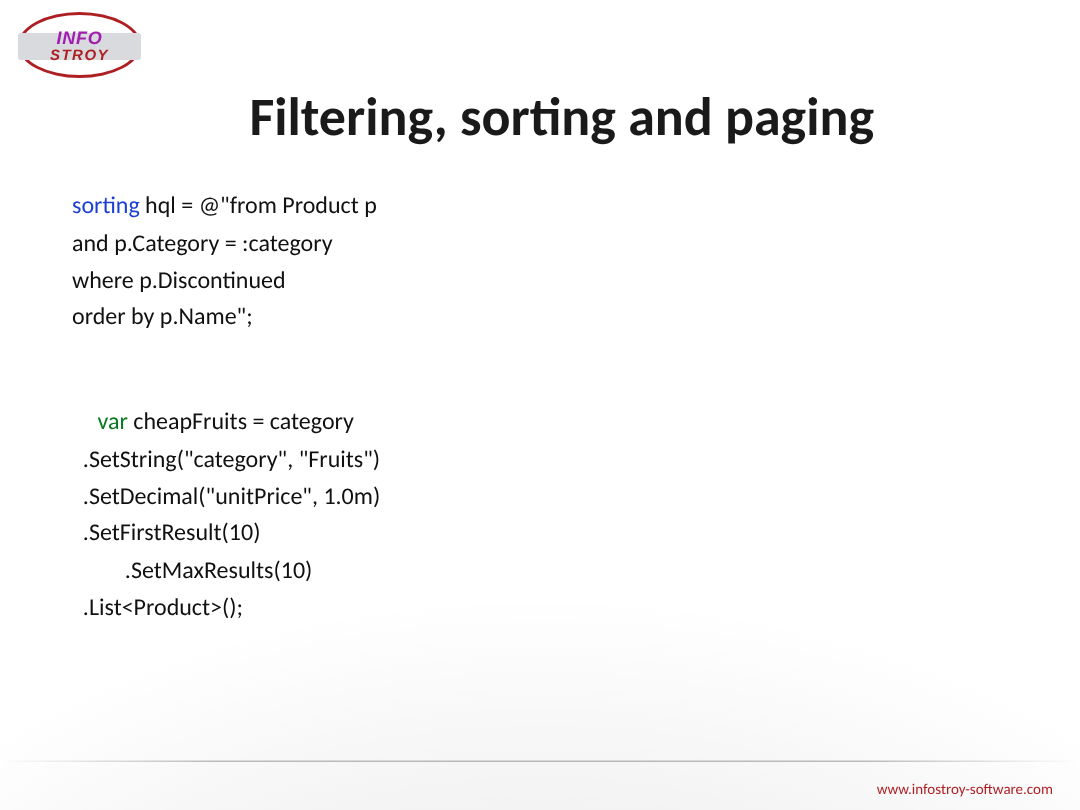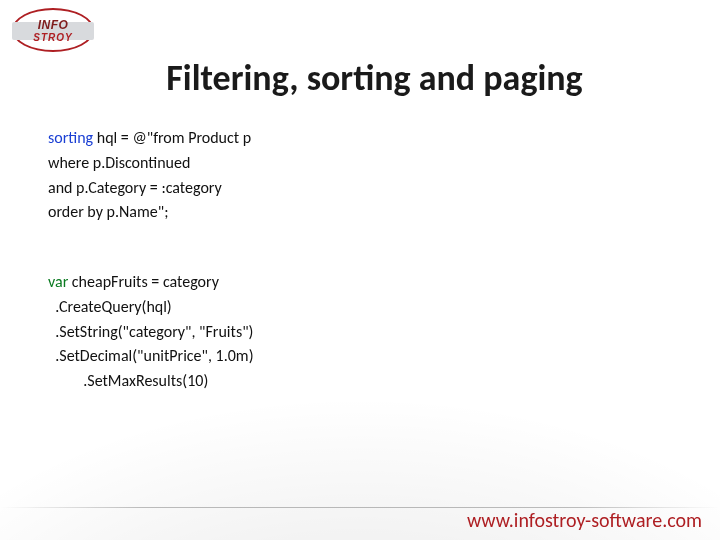--- a/index.html
+++ b/index.html
@@ -16,63 +16,64 @@
     opacity:0.12;
     border-radius:30px;
   }
   .logo { position: absolute; top: 8px; left: 12px; }
   .logo .oval {
     width: 82px; height: 44px; border: 2.5px solid #ae1f23; border-radius: 50%/50%;
     display: flex; flex-direction: column; align-items: center; justify-content: center;
     position: relative; background: #fff;
   }
   .logo .band { width:82px; height:18px; background:#d8dadd; position:absolute; top:12px; border-radius:2px; }
-  .logo .t1 { font: italic 800 12px/1 Arial; color:#7f1d1d; z-index:2; letter-spacing:0.5px; }
+  .logo .t1 { font: italic 800 12px/1 Arial; color:#a21caf; z-index:2; letter-spacing:0.5px; }
   .logo .t2 { font: italic 800 10px/1 Arial; color:#ae1f23; z-index:2; letter-spacing:1px; transform:translateY(2px); }
   .title {
     position:absolute; top:56px; left:0; right:0;
     text-align:center;
     font-weight:700; color:#1a1a1a;
     font-size:36px;
     padding-left:29px;
   }
   .code1 { position:absolute; left:48px; top:126px; font-size:16px; color:#111; line-height:1.55; }
   .code2 { position:absolute; left:48px; top:270px; font-size:16px; color:#111; line-height:1.55; }
   .kw-blue { color:#1a3fd4; }
-  .kw-green { color:#0a7a20; }
+  .kw-green { color:#0a7a20;margin-left:17px; }
   .hr { position:absolute; left:0; right:0; bottom:32px; height:1px;
         background: linear-gradient(to right, rgba(0,0,0,0), rgba(0,0,0,0.25) 20%, rgba(0,0,0,0.25) 80%, rgba(0,0,0,0)); }
-  .footer-url { position:absolute; right:18px; bottom:8px; color:#ae1f23; font-size:20px; }
+  .footer-url { position:absolute; right:18px; bottom:8px; color:#ae1f23; font-size:10px; }
 </style>
 </head>
 <body>
 
 <div class="slide">
   <div class="bg-kbd"></div>
 
   <div class="logo">
     <div class="oval">
       <div class="band"></div>
       <div class="t1">INFO</div>
       <div class="t2">STROY</div>
     </div>
   </div>
 
   <div class="title">Filtering, sorting and paging</div>
 
   <div class="code1">
     <div><span class="kw-blue">sorting</span><span> hql = @"from Product p</span></div>
+    <div>and p.Category = :category</div>
     <div>where p.Discontinued</div>
-    <div>and p.Category = :category</div>
     <div>order by p.Name";</div>
   </div>
 
   <div class="code2">
     <div><span class="kw-green">var</span><span> cheapFruits = category</span></div>
-    <div style="white-space:pre;">  .CreateQuery(hql)</div>
     <div style="white-space:pre;">  .SetString("category", "Fruits")</div>
     <div style="white-space:pre;">  .SetDecimal("unitPrice", 1.0m)</div>
+    <div style="white-space:pre;">  .SetFirstResult(10)</div>
     <div style="white-space:pre;margin-left:28px;">  .SetMaxResults(10)</div>
+    <div style="white-space:pre;">  .List&lt;Product&gt;();</div>
   </div>
 
   <div class="hr"></div>
   <div class="footer-url">www.infostroy-software.com</div>
 </div>
 
 </body></html>

